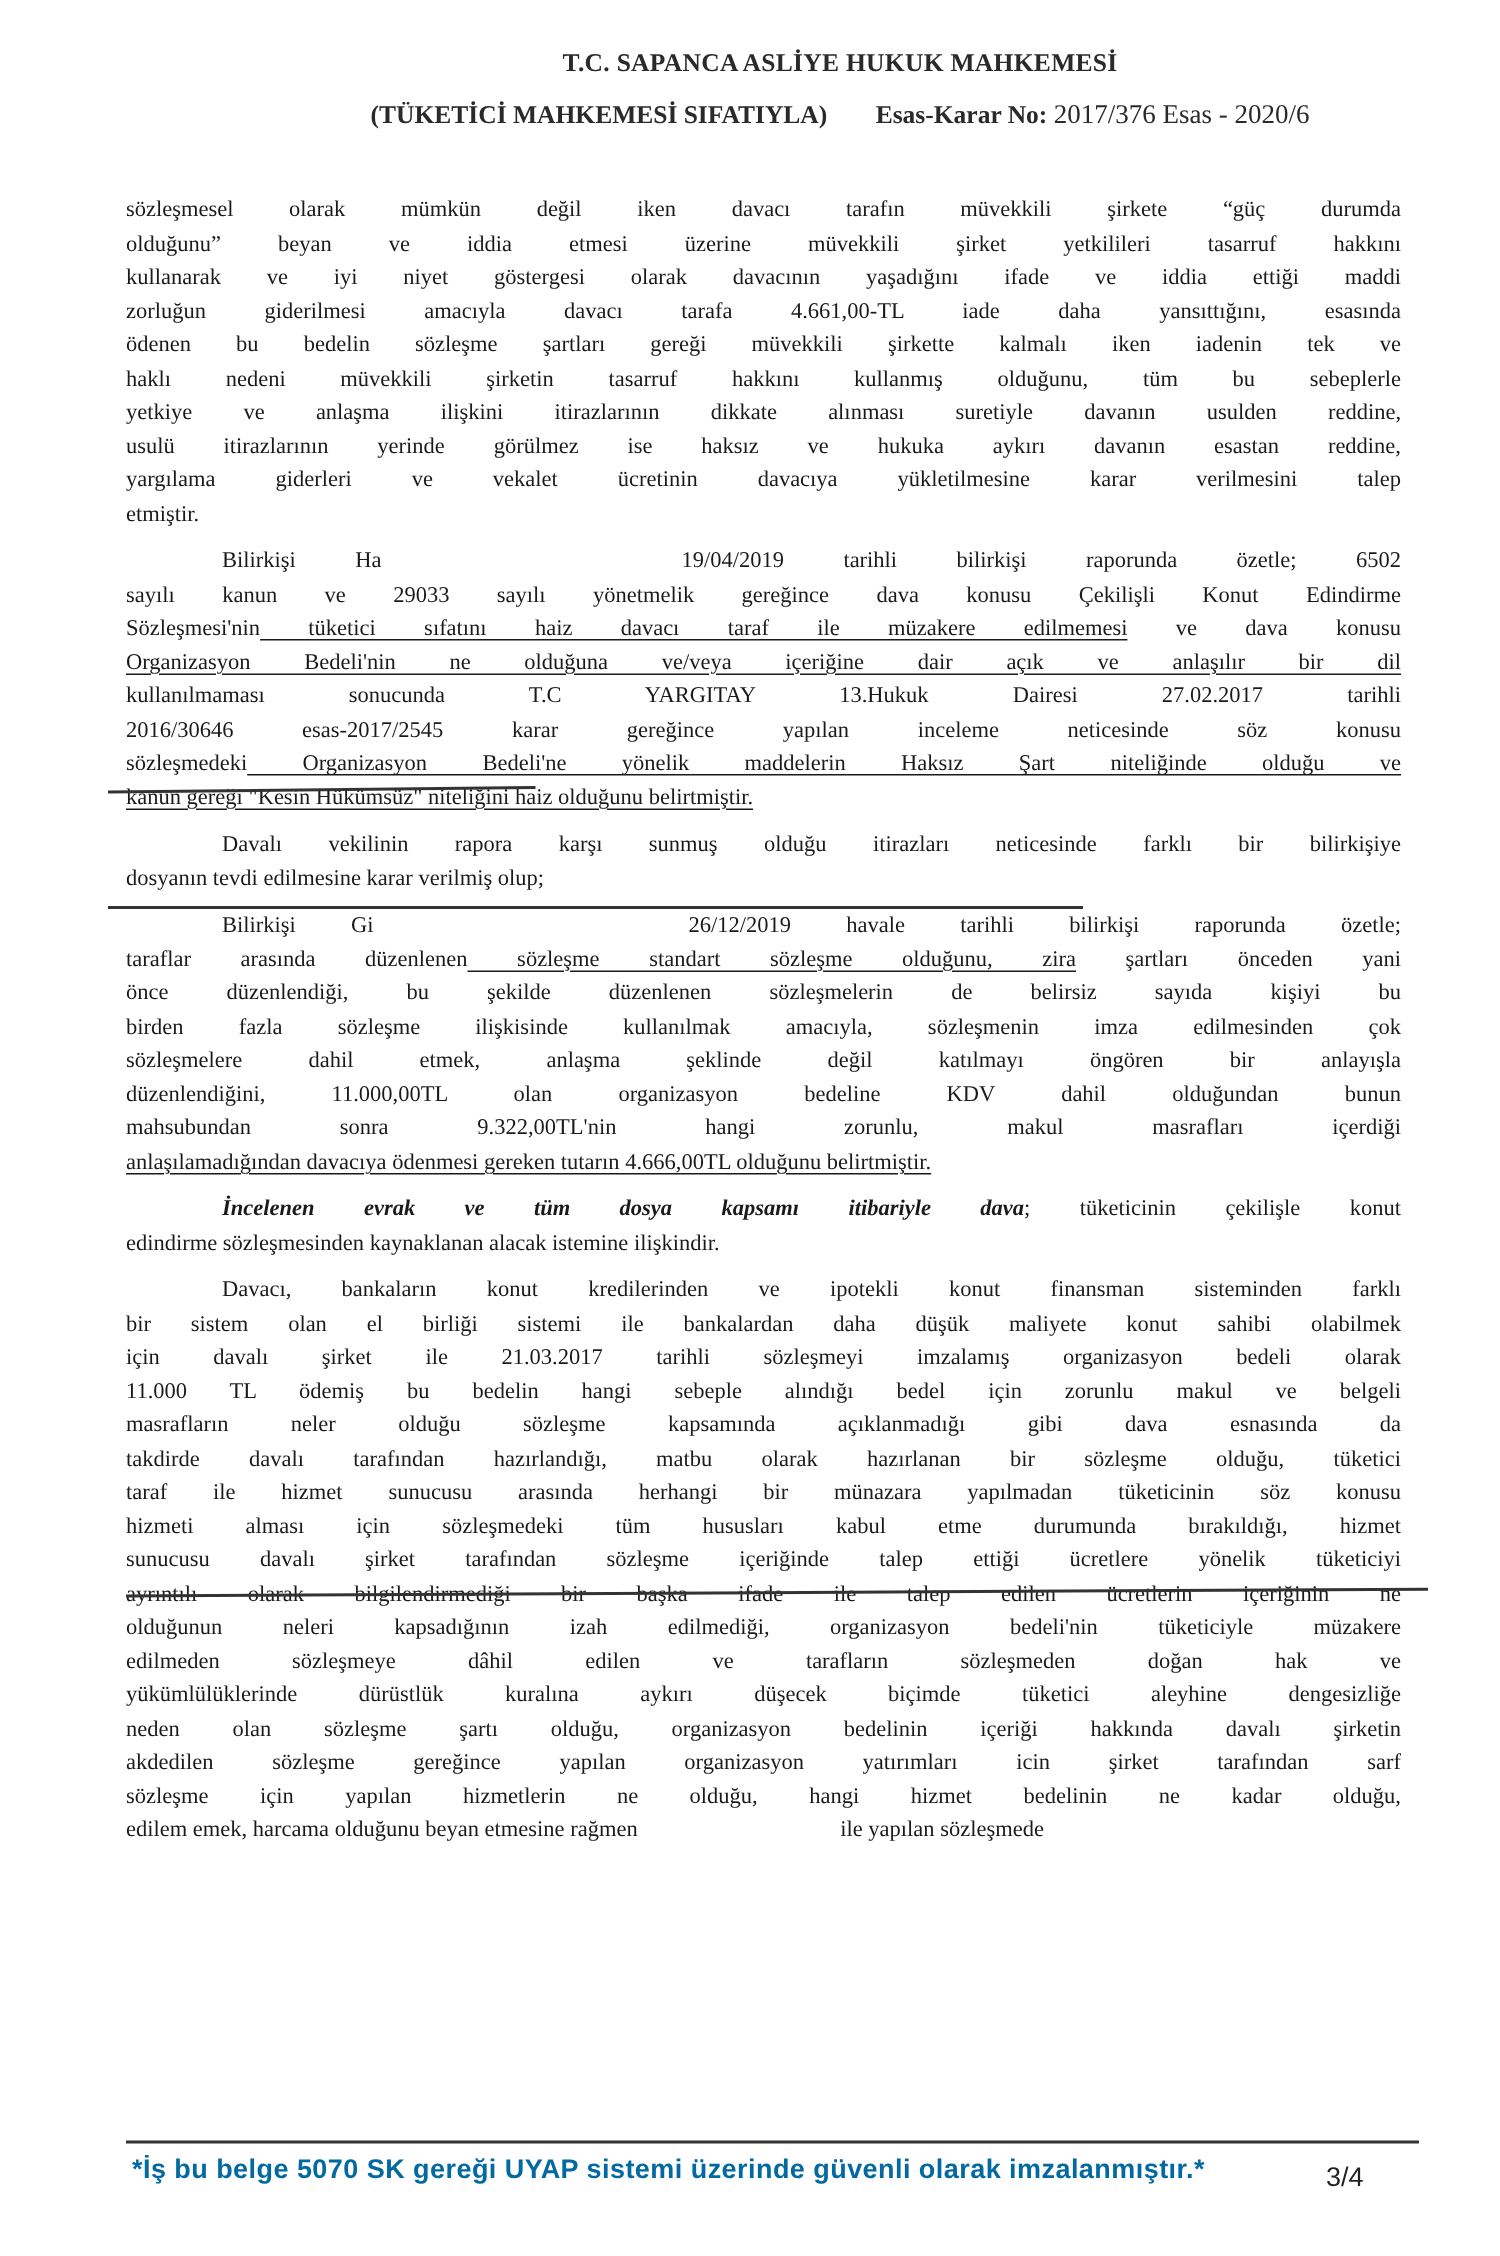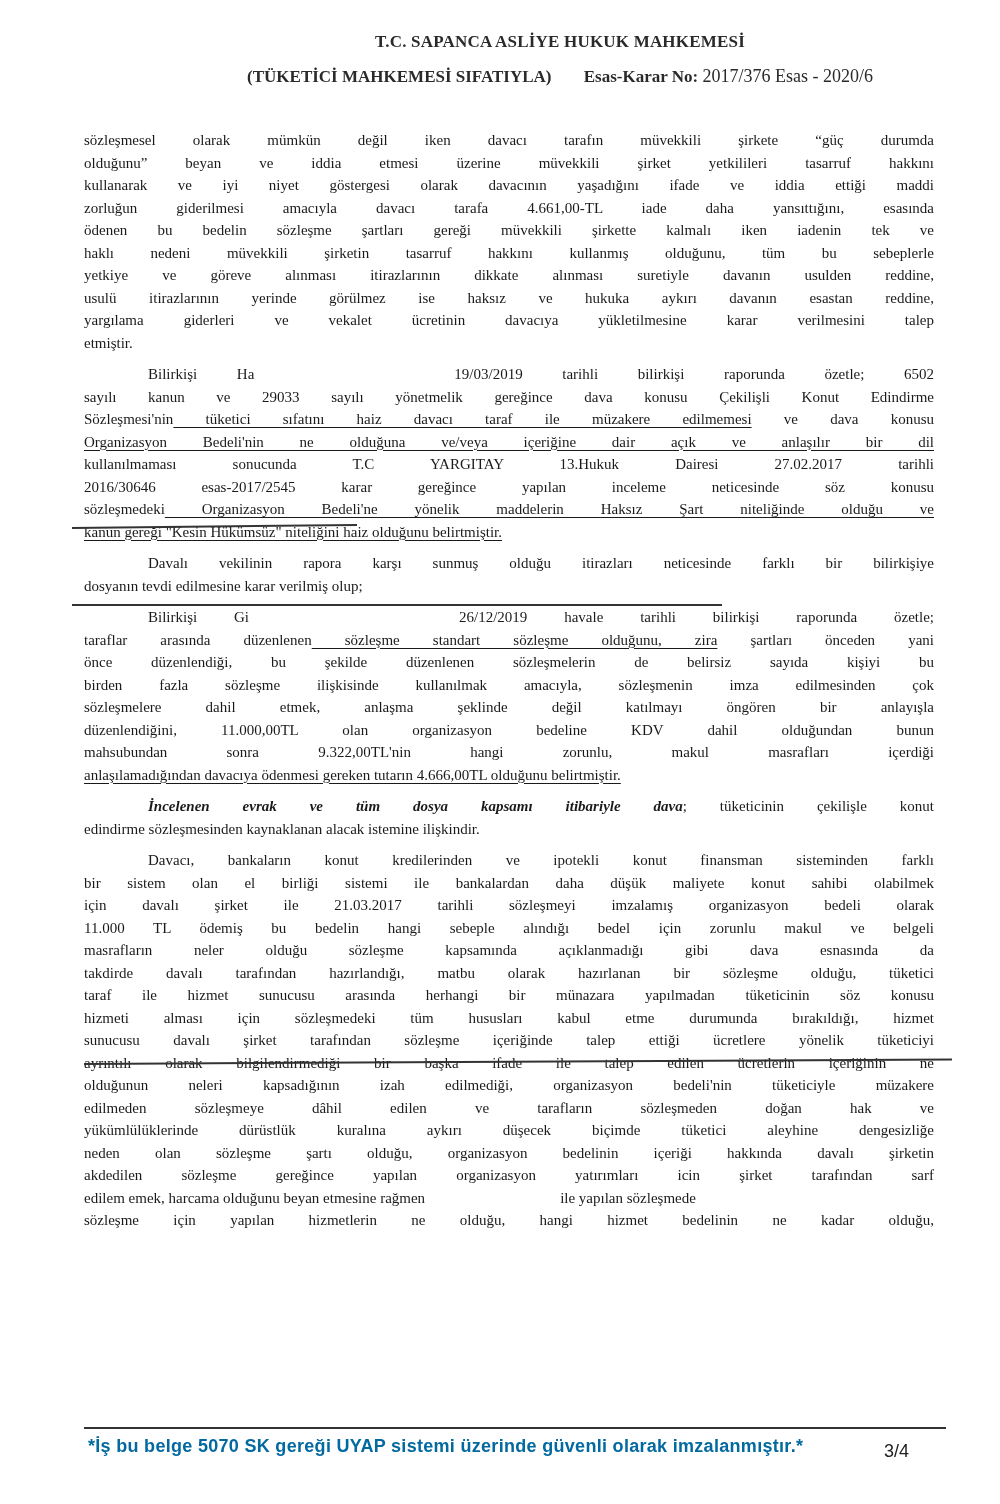--- a/index.html
+++ b/index.html
@@ -33,28 +33,28 @@
 
 <div class="body">
 
   <p>
     <span class="line">sözleşmesel olarak mümkün değil iken davacı tarafın müvekkili şirkete “güç durumda</span>
     <span class="line">olduğunu” beyan ve iddia etmesi üzerine müvekkili şirket yetkilileri tasarruf hakkını</span>
     <span class="line">kullanarak ve iyi niyet göstergesi olarak davacının yaşadığını ifade ve iddia ettiği maddi</span>
     <span class="line">zorluğun giderilmesi amacıyla davacı tarafa 4.661,00-TL iade daha yansıttığını, esasında</span>
     <span class="line">ödenen bu bedelin sözleşme şartları gereği müvekkili şirkette kalmalı iken iadenin tek ve</span>
     <span class="line">haklı nedeni müvekkili şirketin tasarruf hakkını kullanmış olduğunu, tüm bu sebeplerle</span>
-    <span class="line">yetkiye ve göreve alınması itirazlarının dikkate alınması suretiyle davanın usulden reddine,</span>
+    <span class="line">yetkiye ve anlaşma ilişkini itirazlarının dikkate alınması suretiyle davanın usulden reddine,</span>
     <span class="line">usulü itirazlarının yerinde görülmez ise haksız ve hukuka aykırı davanın esastan reddine,</span>
     <span class="line">yargılama giderleri ve vekalet ücretinin davacıya yükletilmesine karar verilmesini talep</span>
     <span class="line last">etmiştir.</span>
   </p>
 
   <p>
-    <span class="line" style="padding-left:64px;box-sizing:border-box;"><span>Bilirkişi Ha</span><span class="redact" style="width:200px"></span><span>19/03/2019 tarihli bilirkişi raporunda özetle; 6502</span></span>
+    <span class="line" style="padding-left:64px;box-sizing:border-box;"><span>Bilirkişi Ha</span><span class="redact" style="width:200px"></span><span>19/04/2019 tarihli bilirkişi raporunda özetle; 6502</span></span>
     <span class="line">sayılı kanun ve 29033 sayılı yönetmelik gereğince dava konusu Çekilişli Konut Edindirme</span>
     <span class="line"><span>Sözleşmesi'nin</span><span class="u"> tüketici sıfatını haiz davacı taraf ile müzakere edilmemesi</span><span> ve dava konusu</span></span>
     <span class="line u">Organizasyon Bedeli'nin ne olduğuna ve/veya içeriğine dair açık ve anlaşılır bir dil</span>
     <span class="line">kullanılmaması sonucunda T.C YARGITAY 13.Hukuk Dairesi 27.02.2017 tarihli</span>
     <span class="line">2016/30646 esas-2017/2545 karar gereğince yapılan inceleme neticesinde söz konusu</span>
     <span class="line"><span>sözleşmedeki</span><span class="u"> Organizasyon Bedeli'ne yönelik maddelerin Haksız Şart niteliğinde olduğu ve</span></span>
     <span class="line last u">kanun gereği "Kesin Hükümsüz" niteliğini haiz olduğunu belirtmiştir.</span>
   </p>
 
   <p>
@@ -87,22 +87,22 @@
     <span class="line">takdirde davalı tarafından hazırlandığı, matbu olarak hazırlanan bir sözleşme olduğu, tüketici</span>
     <span class="line">taraf ile hizmet sunucusu arasında herhangi bir münazara yapılmadan tüketicinin söz konusu</span>
     <span class="line">hizmeti alması için sözleşmedeki tüm hususları kabul etme durumunda bırakıldığı, hizmet</span>
     <span class="line">sunucusu davalı şirket tarafından sözleşme içeriğinde talep ettiği ücretlere yönelik tüketiciyi</span>
     <span class="line">ayrıntılı olarak bilgilendirmediği bir başka ifade ile talep edilen ücretlerin içeriğinin ne</span>
     <span class="line">olduğunun neleri kapsadığının izah edilmediği, organizasyon bedeli'nin tüketiciyle müzakere</span>
     <span class="line">edilmeden sözleşmeye dâhil edilen ve tarafların sözleşmeden doğan hak ve</span>
     <span class="line">yükümlülüklerinde dürüstlük kuralına aykırı düşecek biçimde tüketici aleyhine dengesizliğe</span>
     <span class="line">neden olan sözleşme şartı olduğu, organizasyon bedelinin içeriği hakkında davalı şirketin</span>
     <span class="line">akdedilen sözleşme gereğince yapılan organizasyon yatırımları icin şirket tarafından sarf</span>
+    <span class="line">sözleşme için yapılan hizmetlerin ne olduğu, hangi hizmet bedelinin ne kadar olduğu,</span>
     <span class="line" style="text-align-last:left;"><span>edilem emek, harcama olduğunu beyan etmesine rağmen</span><span class="redact" style="width:135px"></span><span>ile yapılan sözleşmede</span></span>
-    <span class="line">sözleşme için yapılan hizmetlerin ne olduğu, hangi hizmet bedelinin ne kadar olduğu,</span>
   </p>
 </div>
 
 <div class="rule" style="left:72px;top:527px;width:285px;transform:rotate(-0.6deg);"></div>
 <div class="rule" style="left:72px;top:604px;width:650px;"></div>
 <div class="rule" style="left:84px;top:1427px;width:862px;"></div>
 <div class="rule" style="left:84px;top:1063px;width:868px;transform:rotate(-0.3deg);"></div>
 
 <div class="footer">*İş bu belge 5070 SK gereği UYAP sistemi üzerinde güvenli olarak imzalanmıştır.*</div>
 <div class="pagenum">3/4</div>

